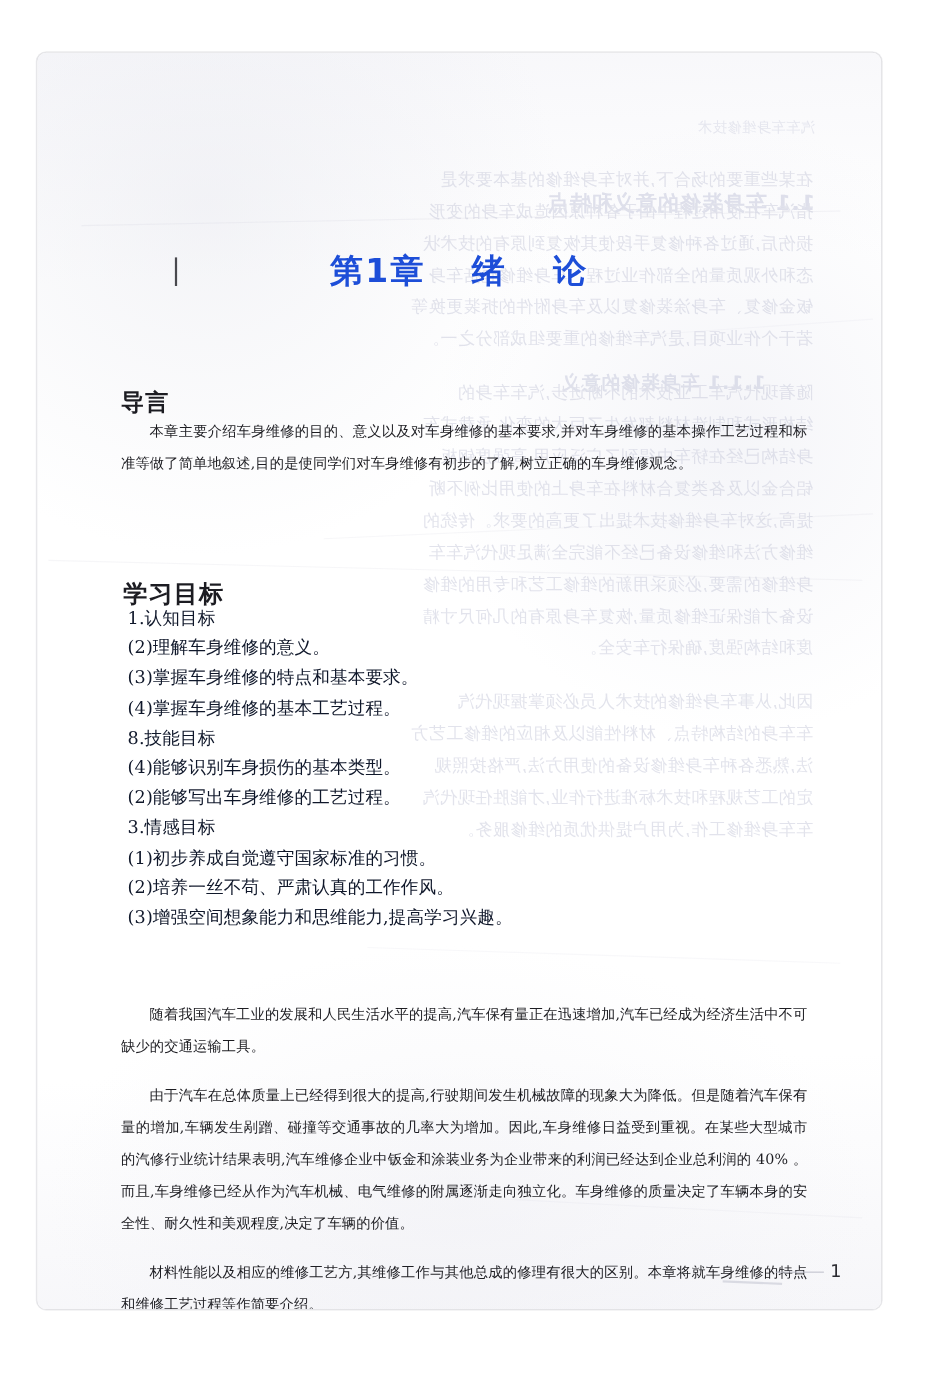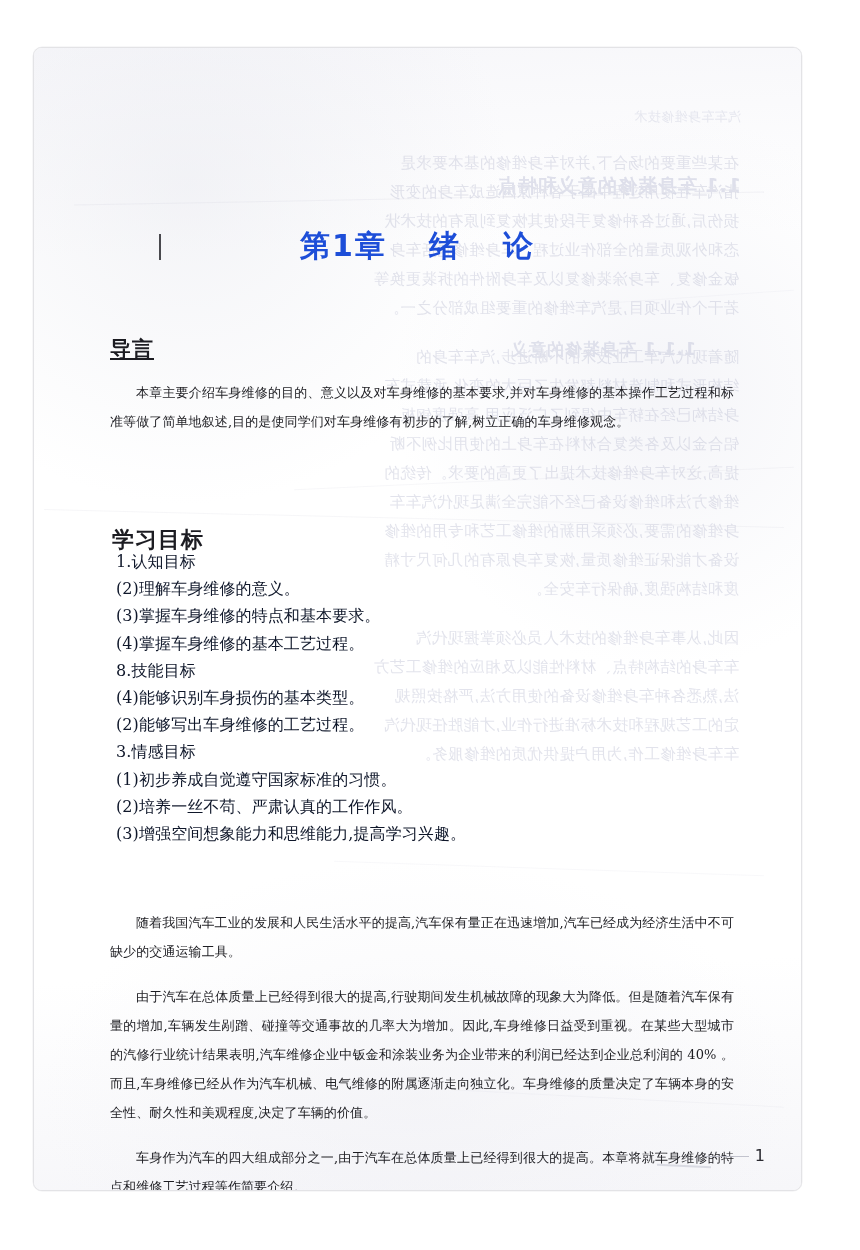--- a/index.html
+++ b/index.html
@@ -113,21 +113,21 @@
     opacity: .85;
   }
 
   .sec-heading {
     position: absolute;
     font-family: "DejaVu Sans", "Liberation Sans", sans-serif;
     font-weight: bold;
     color: #1c1c22;
     letter-spacing: 1px;
   }
-  .sec-heading.intro  { left: 76px; top: 287px;  font-size: 21px; text-decoration: underline; }
+  .sec-heading.intro  { left: 76px; top: 304px;  font-size: 21px; }
   .sec-heading.goals  { left: 78px; top: 441px;  font-size: 22px; margin-top: 36px; }
 
   .body-block {
     position: absolute;
     left: 76px;
     width: 624px;
     font-family: "DejaVu Serif", "Liberation Serif", serif;
     font-size: 13px;
     line-height: 29px;
     color: #1d1d22;
@@ -250,21 +250,21 @@
           <p class="item">(2)能够写出车身维修的工艺过程。</p>
           <p class="grp">3.情感目标</p>
           <p class="item">(1)初步养成自觉遵守国家标准的习惯。</p>
           <p class="item">(2)培养一丝不苟、严肃认真的工作作风。</p>
           <p class="item">(3)增强空间想象能力和思维能力,提高学习兴趣。</p>
         </div>
 
       <div class="body-block main-paras" id="main-paras">
           <p>随着我国汽车工业的发展和人民生活水平的提高,汽车保有量正在迅速增加,汽车已经成为经济生活中不可缺少的交通运输工具。</p>
           <p>由于汽车在总体质量上已经得到很大的提高,行驶期间发生机械故障的现象大为降低。但是随着汽车保有量的增加,车辆发生剐蹭、碰撞等交通事故的几率大为增加。因此,车身维修日益受到重视。在某些大型城市的汽修行业统计结果表明,汽车维修企业中钣金和涂装业务为企业带来的利润已经达到企业总利润的 40% 。而且,车身维修已经从作为汽车机械、电气维修的附属逐渐走向独立化。车身维修的质量决定了车辆本身的安全性、耐久性和美观程度,决定了车辆的价值。</p>
-          <p>车身作为汽车的四大组成部分之一,由于汽车在总体质量上已经得到很大的提高。本章将就车身维修的特点和维修工艺过程等作简要介绍。</p>
+          <p>材料性能以及相应的维修工艺方,其维修工作与其他总成的修理有很大的区别。本章将就车身维修的特点和维修工艺过程等作简要介绍。</p>
         </div>
 
       <div class="pn-dash2"></div>
       <div class="pn-dash"></div>
       <div class="page-number">1</div>
 
     </div>
   </div>
 </div>
 

